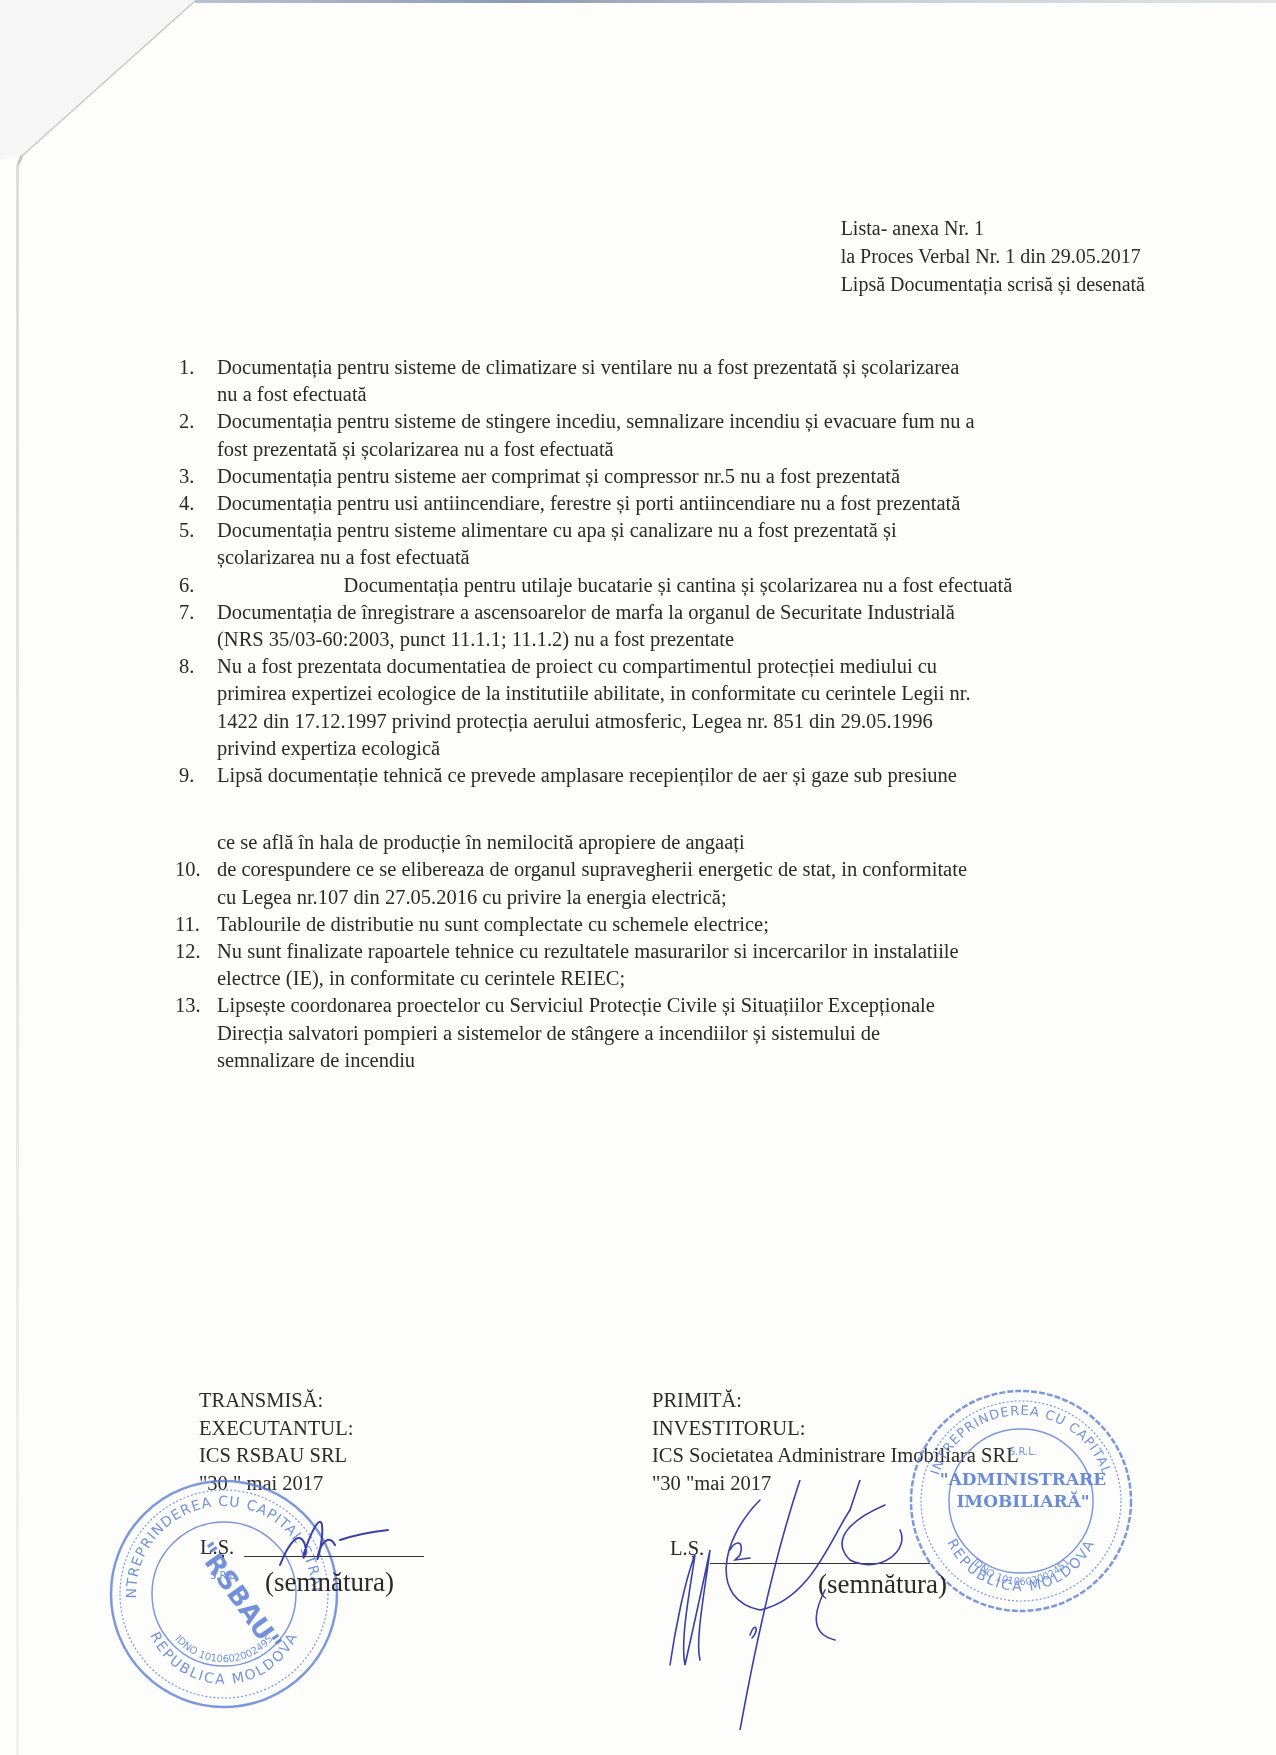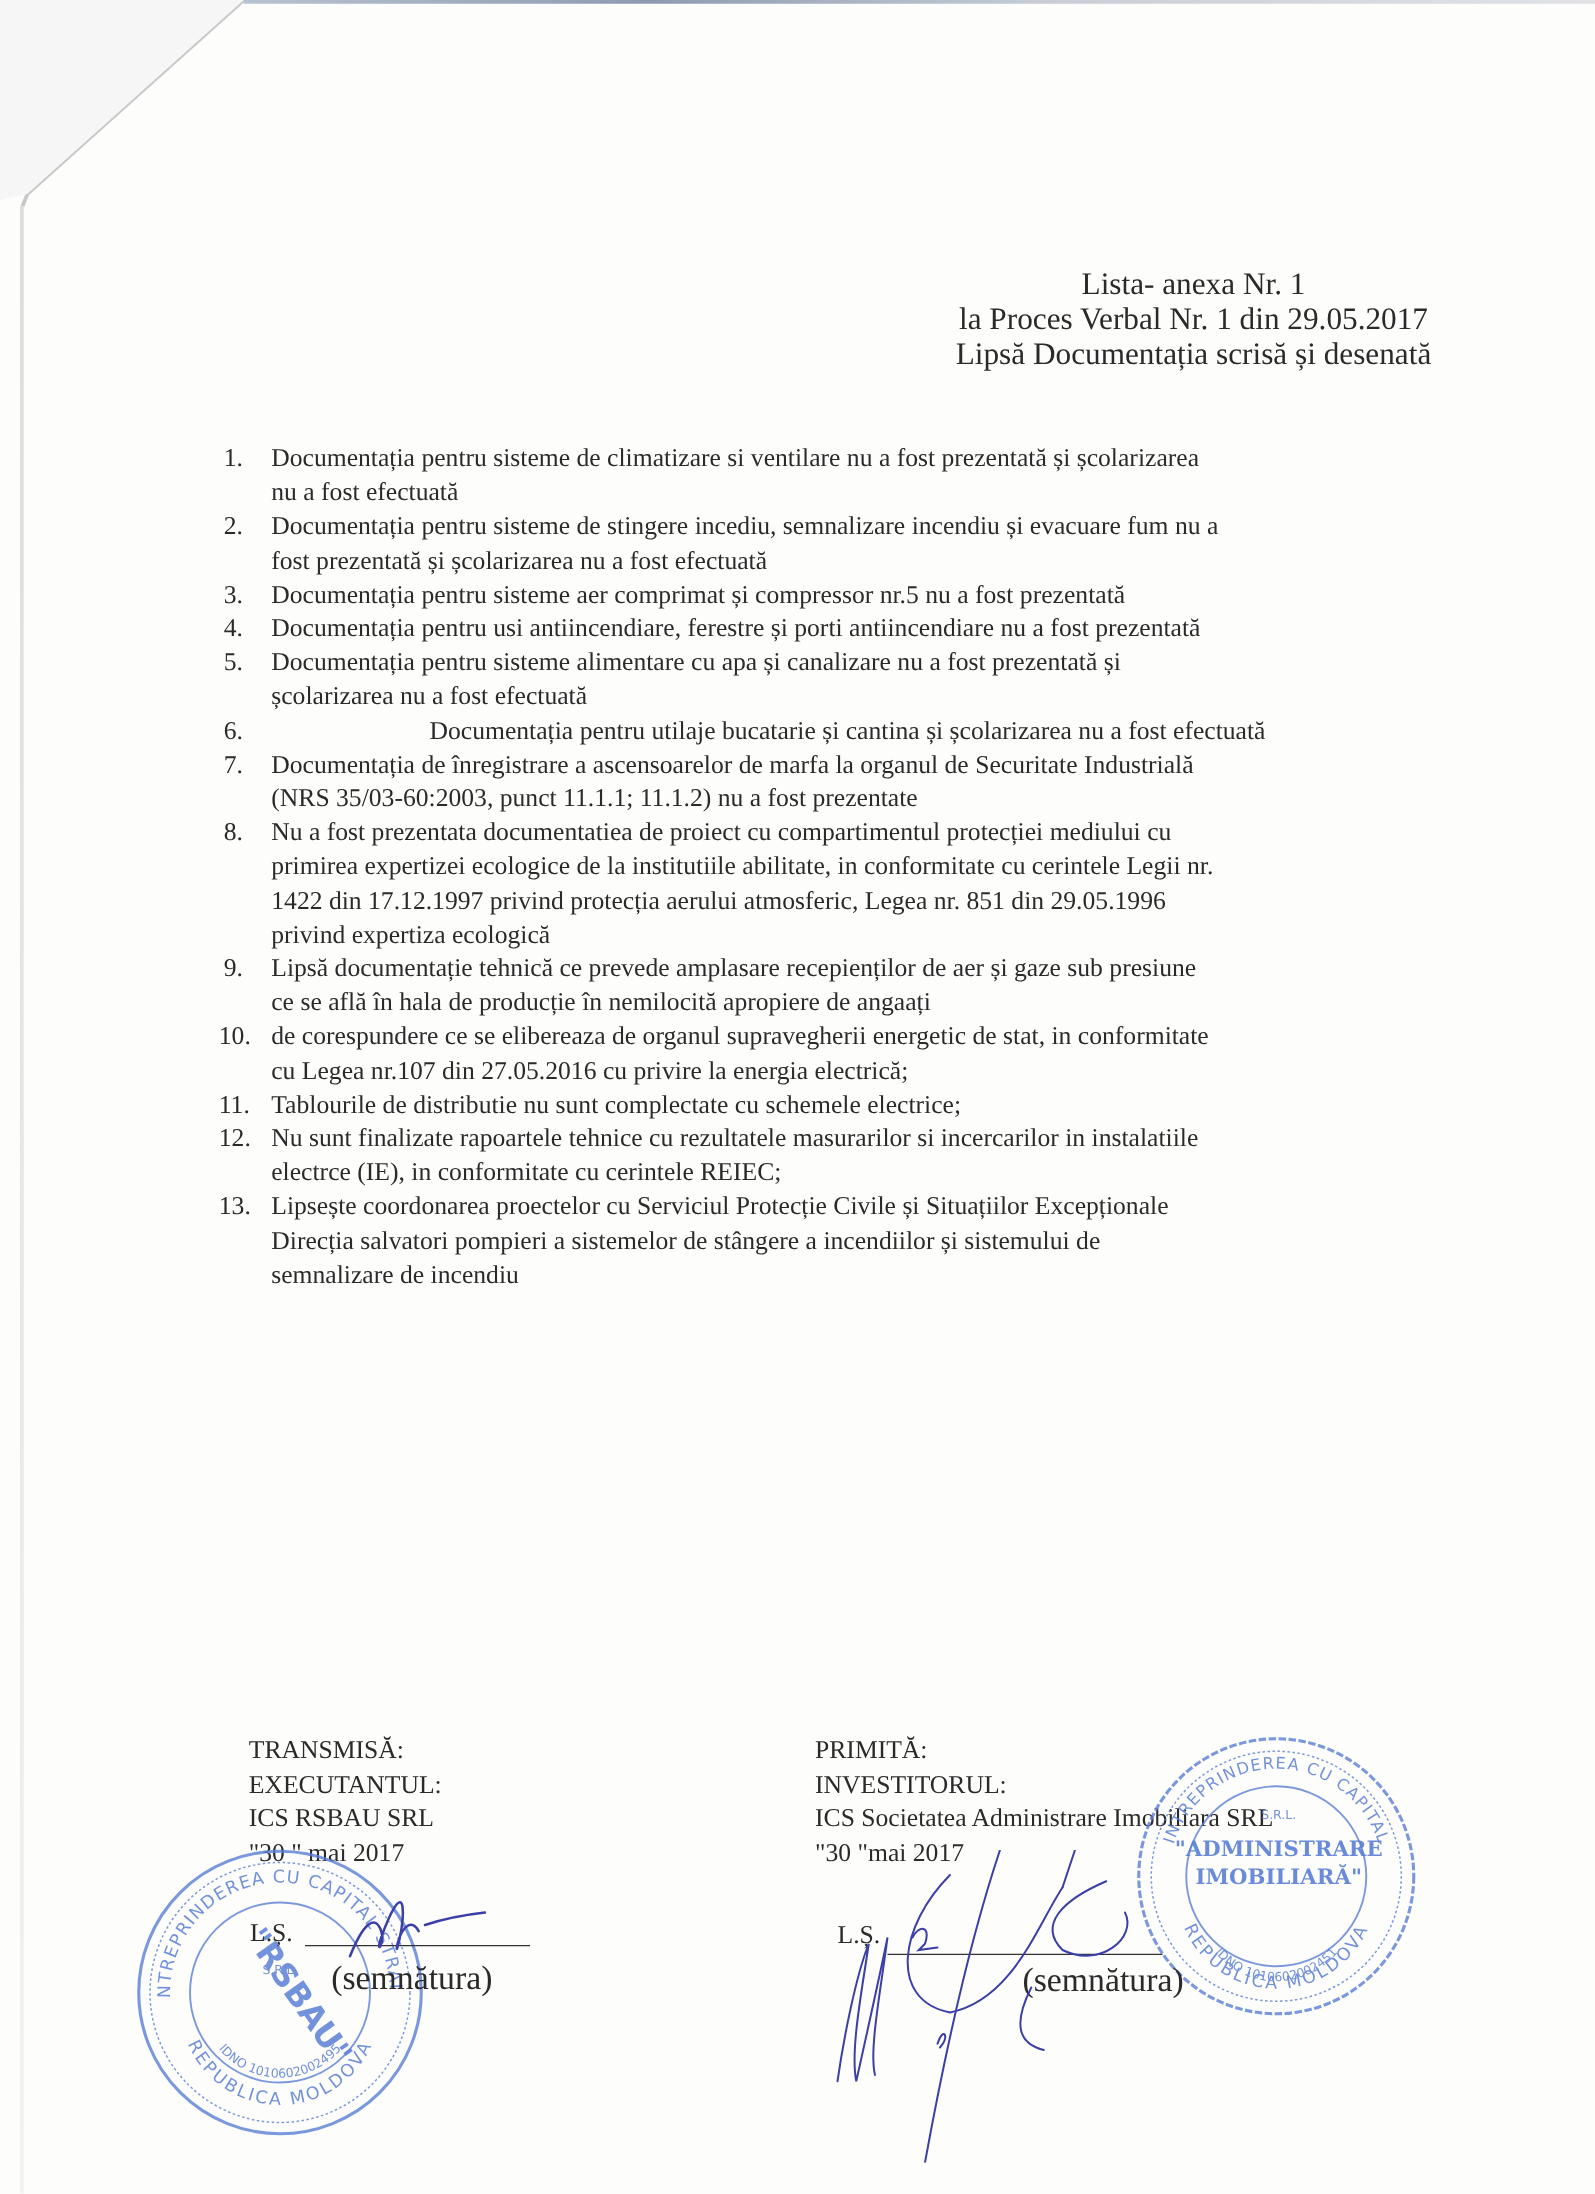--- a/index.html
+++ b/index.html
@@ -14,22 +14,22 @@
   }
   .top-edge {
     position: absolute; left: 195px; top: 0; width: 1081px; height: 3px;
     background: linear-gradient(90deg, #b9c2d0, #8d9ab0 30%, #c9ced6 60%, #e0e2e6);
   }
   .left-edge {
     position: absolute; left: 16px; top: 165px; width: 3px; height: 1590px;
     background: linear-gradient(180deg, #dcdcdc, #f2f2f2);
   }
   .header {
-    position: absolute; right: 131px; top: 214px; text-align: center;
-    font-size: 25px; line-height: 28px;
+    position: absolute; right: 131px; top: 214px; text-align: left;
+    font-size: 20px; line-height: 28px;
   }
   .header div { white-space: nowrap; }
   .list {
     position: absolute; left: 179px; top: 354px; width: 960px;
     font-size: 20.5px; line-height: 27.2px;
   }
   .item { position: relative; padding-left: 38px; }
   .item .num {
     position: absolute; left: 0; top: 0; width: 36px; text-align: left;
   }
@@ -112,21 +112,21 @@
     <div class="item">
       <span class="num">8.</span>
       <div style="white-space: nowrap;">Nu a fost prezentata  documentatiea de proiect cu compartimentul protecției mediului cu</div>
       <div style="white-space: nowrap;">primirea expertizei ecologice de la institutiile abilitate, in conformitate cu cerintele Legii  nr.</div>
       <div style="white-space: nowrap;">1422 din  17.12.1997 privind protecția aerului atmosferic,  Legea nr. 851 din  29.05.1996</div>
       <div style="white-space: nowrap;">privind expertiza ecologică</div>
     </div>
     <div class="item">
       <span class="num">9.</span>
       <div style="white-space: nowrap;">Lipsă documentație tehnică ce prevede amplasare recepienților de aer și gaze sub presiune</div>
-      <div style="white-space: nowrap;">ce se află în hala de producție în nemilocită apropiere de angaați</div>
+      <div style="white-space: nowrap; margin-top: 40px;">ce se află în hala de producție în nemilocită apropiere de angaați</div>
     </div>
     <div class="item two-digit">
       <span class="num">10.</span>
       <div style="white-space: nowrap;">de corespundere ce se elibereaza de organul supravegherii energetic de stat, in conformitate</div>
       <div style="white-space: nowrap;">cu Legea nr.107 din 27.05.2016 cu privire la energia electrică;</div>
     </div>
     <div class="item two-digit">
       <span class="num">11.</span>
       <div style="white-space: nowrap;">Tablourile de distributie  nu sunt complectate cu schemele electrice;</div>
     </div>

